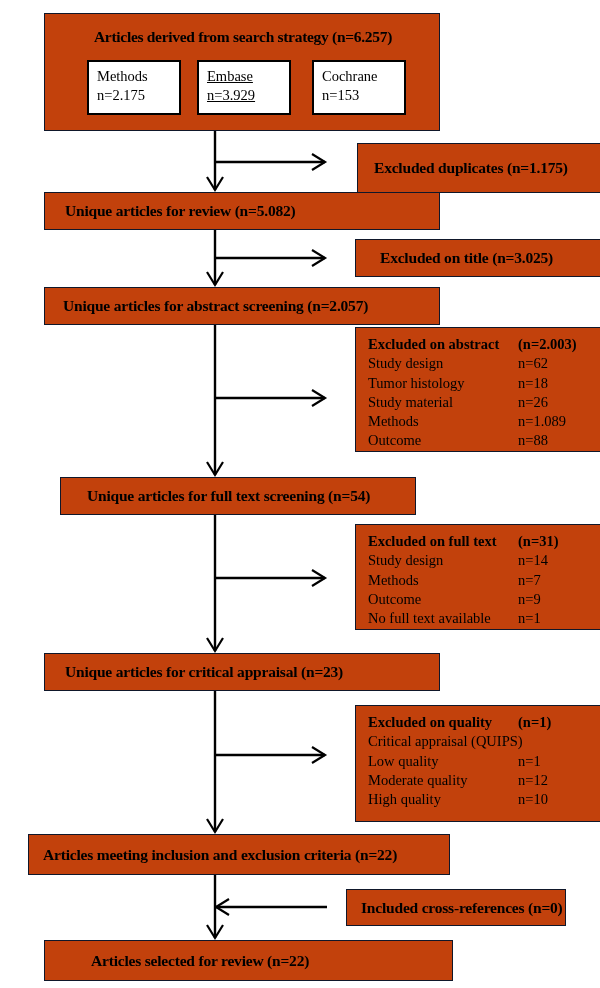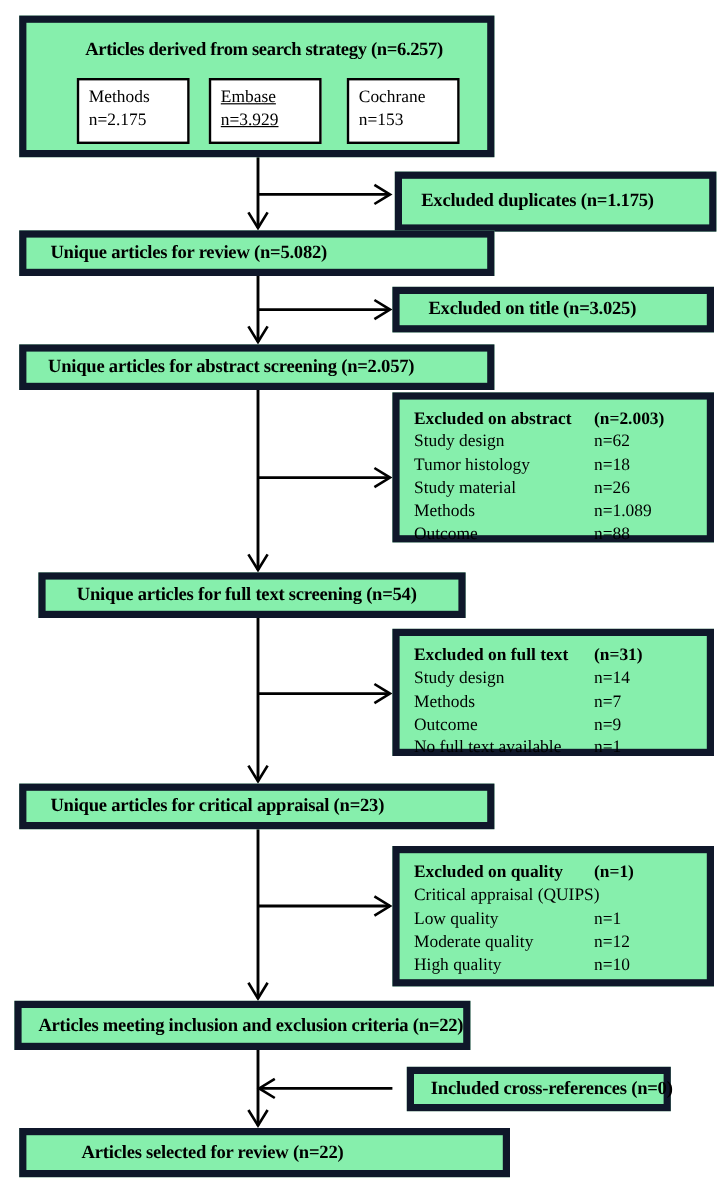--- a/index.html
+++ b/index.html
@@ -1,20 +1,20 @@
 <!DOCTYPE html>
 <html><head>
 <meta charset="utf-8">
 <style>
   html,body{margin:0;padding:0;background:#ffffff;}
   body{width:600px;height:988px;position:relative;overflow:hidden;
        font-family:"Liberation Serif","DejaVu Serif",serif;color:#000;}
   #stage{position:absolute;left:0;top:0;width:600px;height:988px;}
 
-  .box{position:absolute;box-sizing:border-box;border:6px solid #0f172a;background:#86efac;}
+  .box{position:absolute;box-sizing:border-box;border:1px solid #0f172a;background:#c2410c;margin-left:28px;}
   .mainbox{display:flex;align-items:center;}
   .mainbox .lbl{font-weight:bold;font-size:15.5px;letter-spacing:-0.2px;white-space:nowrap;}
 
   
   #box-source{left:16px;top:13px;width:396px;height:118px;}
   #source-title{position:absolute;left:0;top:14px;width:396px;text-align:center;
                 font-weight:bold;font-size:15.5px;letter-spacing:-0.3px;white-space:nowrap;}
   .dbbox{position:absolute;box-sizing:border-box;border:2px solid #000;background:#fff;
          top:46px;width:94px;height:55px;padding:5px 0 0 8px;font-size:14.5px;line-height:1.28;}
   #db-0{left:42px;}
@@ -24,31 +24,31 @@
 
   
   #box-unique-review{left:16px;top:192px;width:396px;height:38px;}
   #box-unique-review .lbl{margin-left:20px;}
   #box-abstract-screening{left:16px;top:287px;width:396px;height:38px;}
   #box-abstract-screening .lbl{margin-left:18px;}
   #box-fulltext-screening{left:32px;top:477px;width:356px;height:38px;}
   #box-fulltext-screening .lbl{margin-left:26px;}
   #box-critical-appraisal{left:16px;top:653px;width:396px;height:38px;}
   #box-critical-appraisal .lbl{margin-left:20px;}
-  #box-inclusion-criteria{left:12px;top:834px;width:380px;height:41px;}
+  #box-inclusion-criteria{left:0;top:834px;width:422px;height:41px;}
   #box-inclusion-criteria .lbl{margin-left:14px;}
   #box-selected-review{left:16px;top:940px;width:409px;height:41px;}
   #box-selected-review .lbl{margin-left:46px;}
 
   
   #box-excl-duplicates{left:329px;top:143px;width:268px;height:50px;}
   #box-excl-duplicates .lbl{margin-left:16px;}
   #box-excl-title{left:327px;top:239px;width:268px;height:38px;}
   #box-excl-title .lbl{margin-left:24px;}
-  #box-crossref{left:339px;top:889px;width:220px;height:37px;}
+  #box-crossref{left:318px;top:889px;width:220px;height:37px;}
   #box-crossref .lbl{margin-left:14px;}
 
   
   .detailbox{padding:7px 0 0 0;}
   #box-excl-abstract{left:327px;top:327px;width:268px;height:125px;}
   #box-excl-fulltext{left:327px;top:524px;width:268px;height:106px;}
   #box-excl-quality{left:327px;top:705px;width:268px;height:117px;}
   .drow{display:flex;font-size:14.5px;line-height:1.33;padding-left:12px;white-space:nowrap;}
   .drow .dk{width:150px;}
   .drow .dv{}

